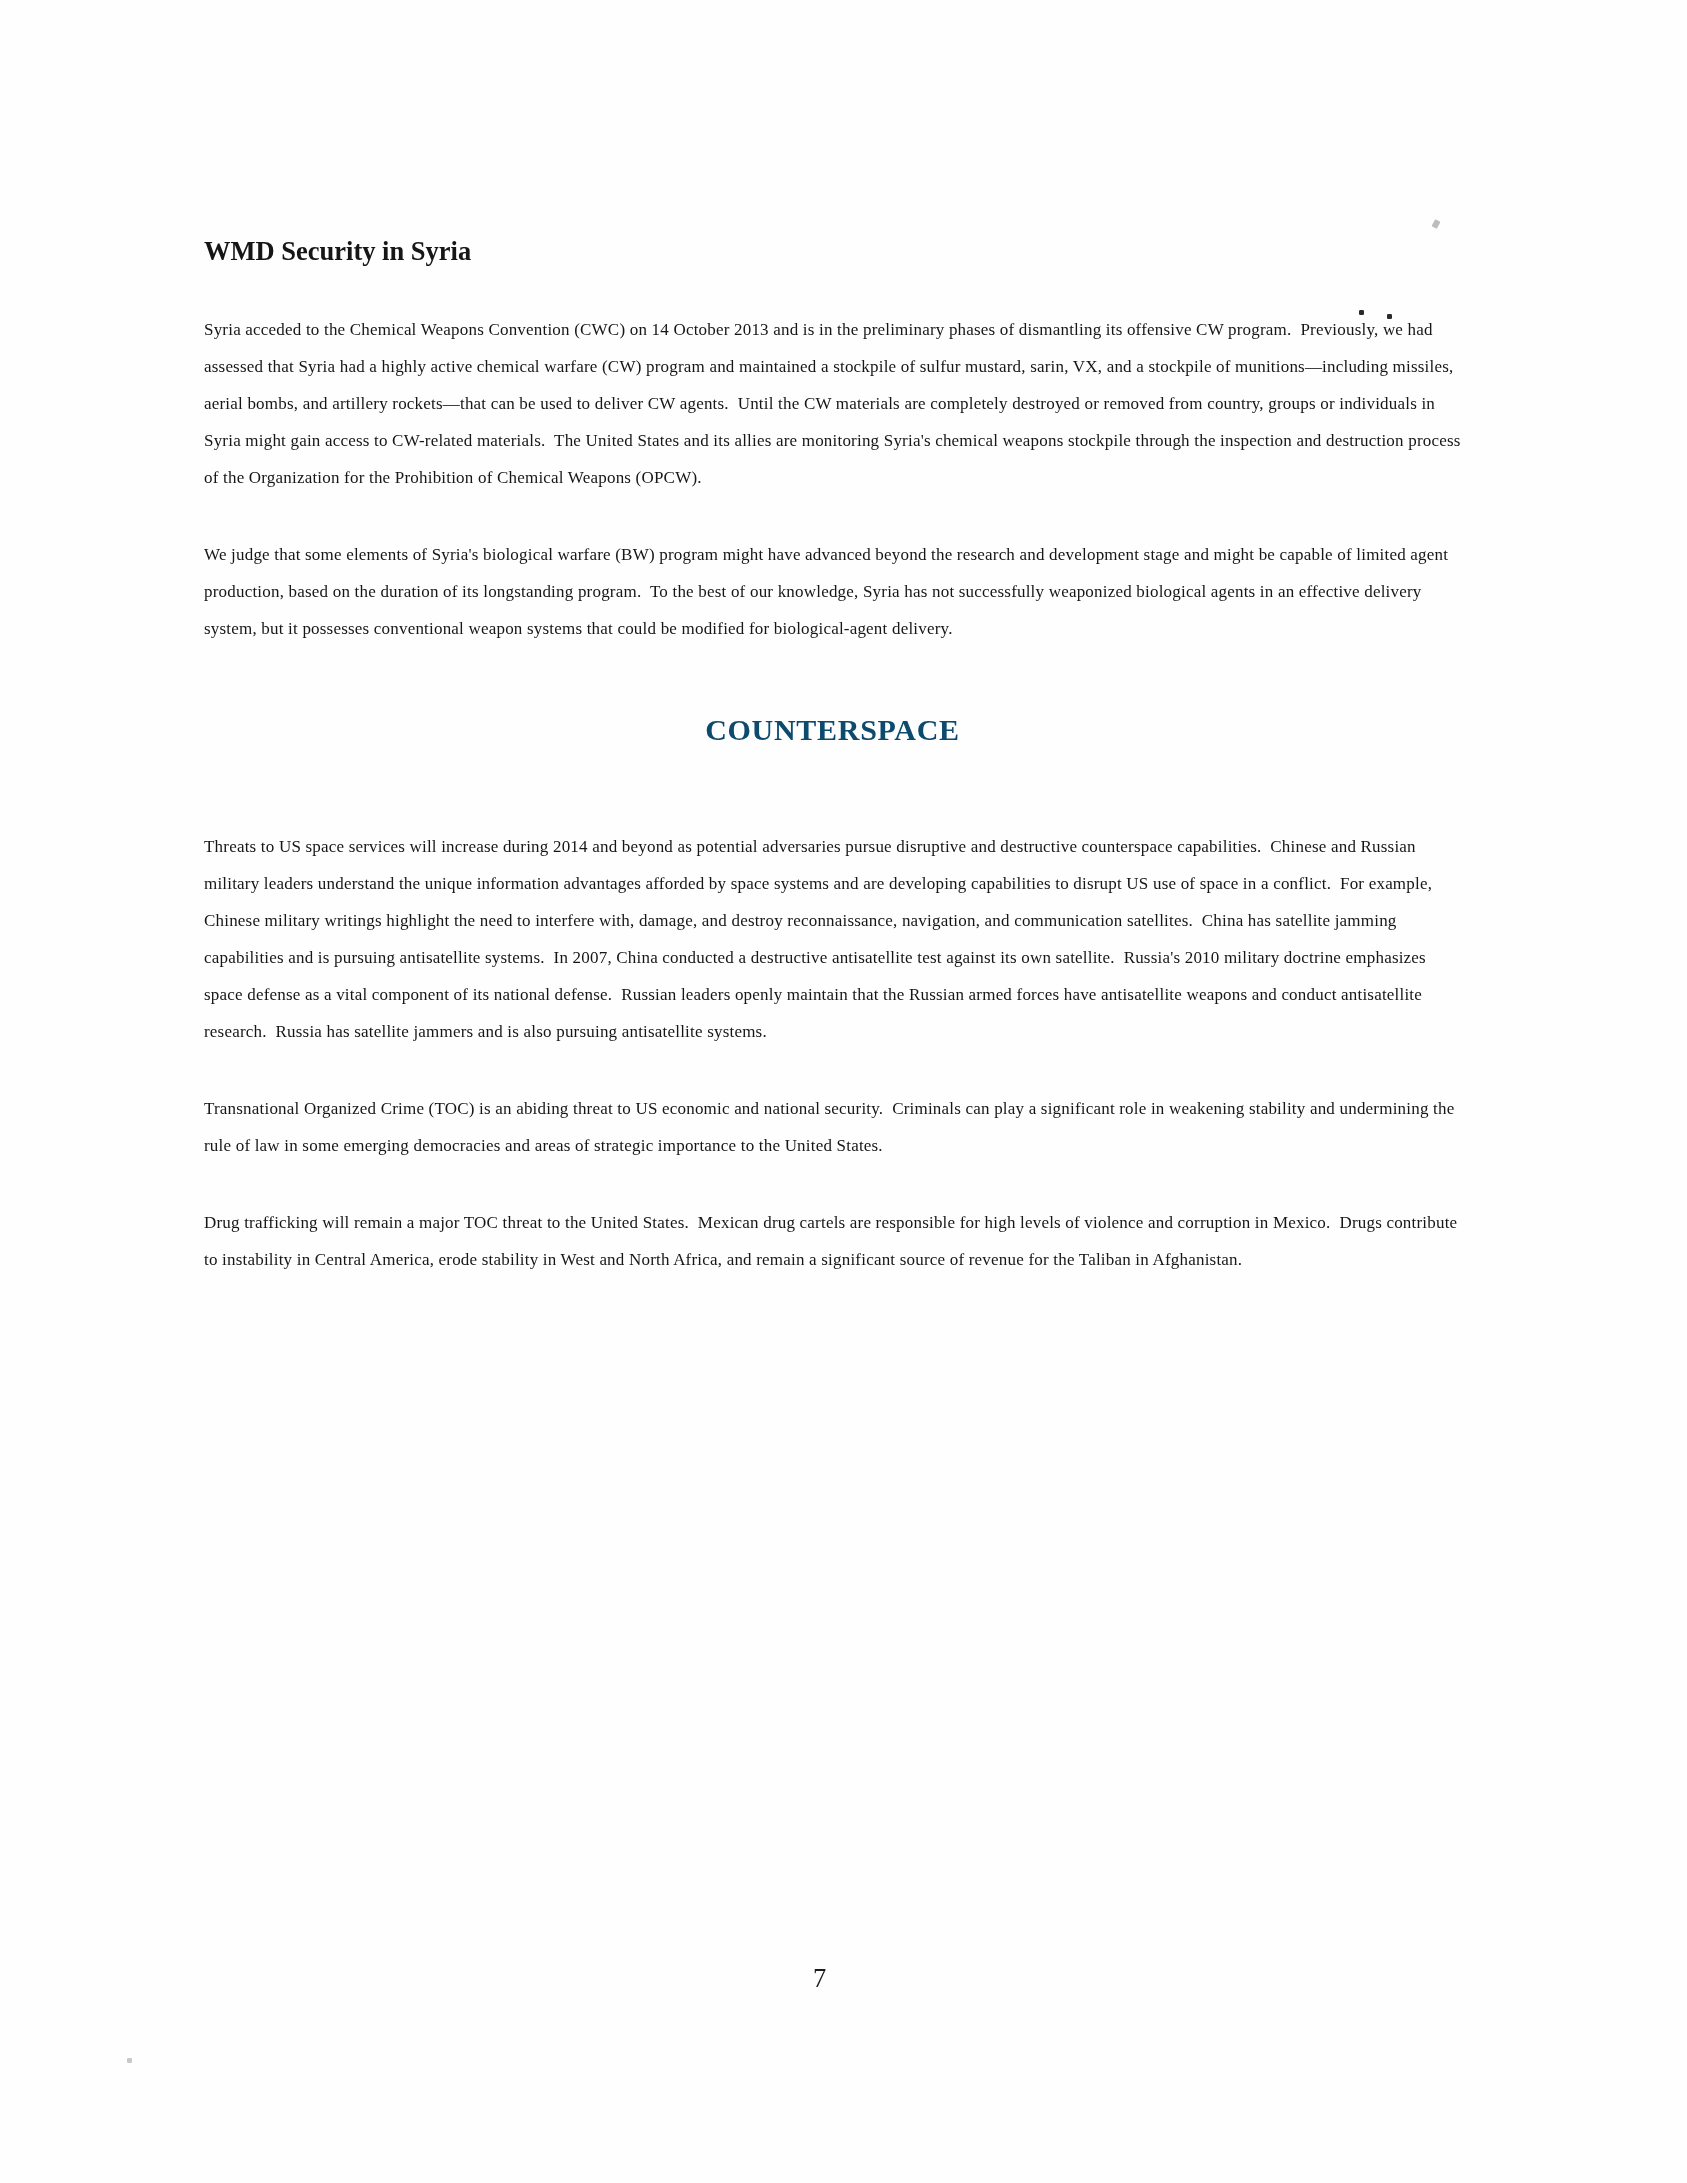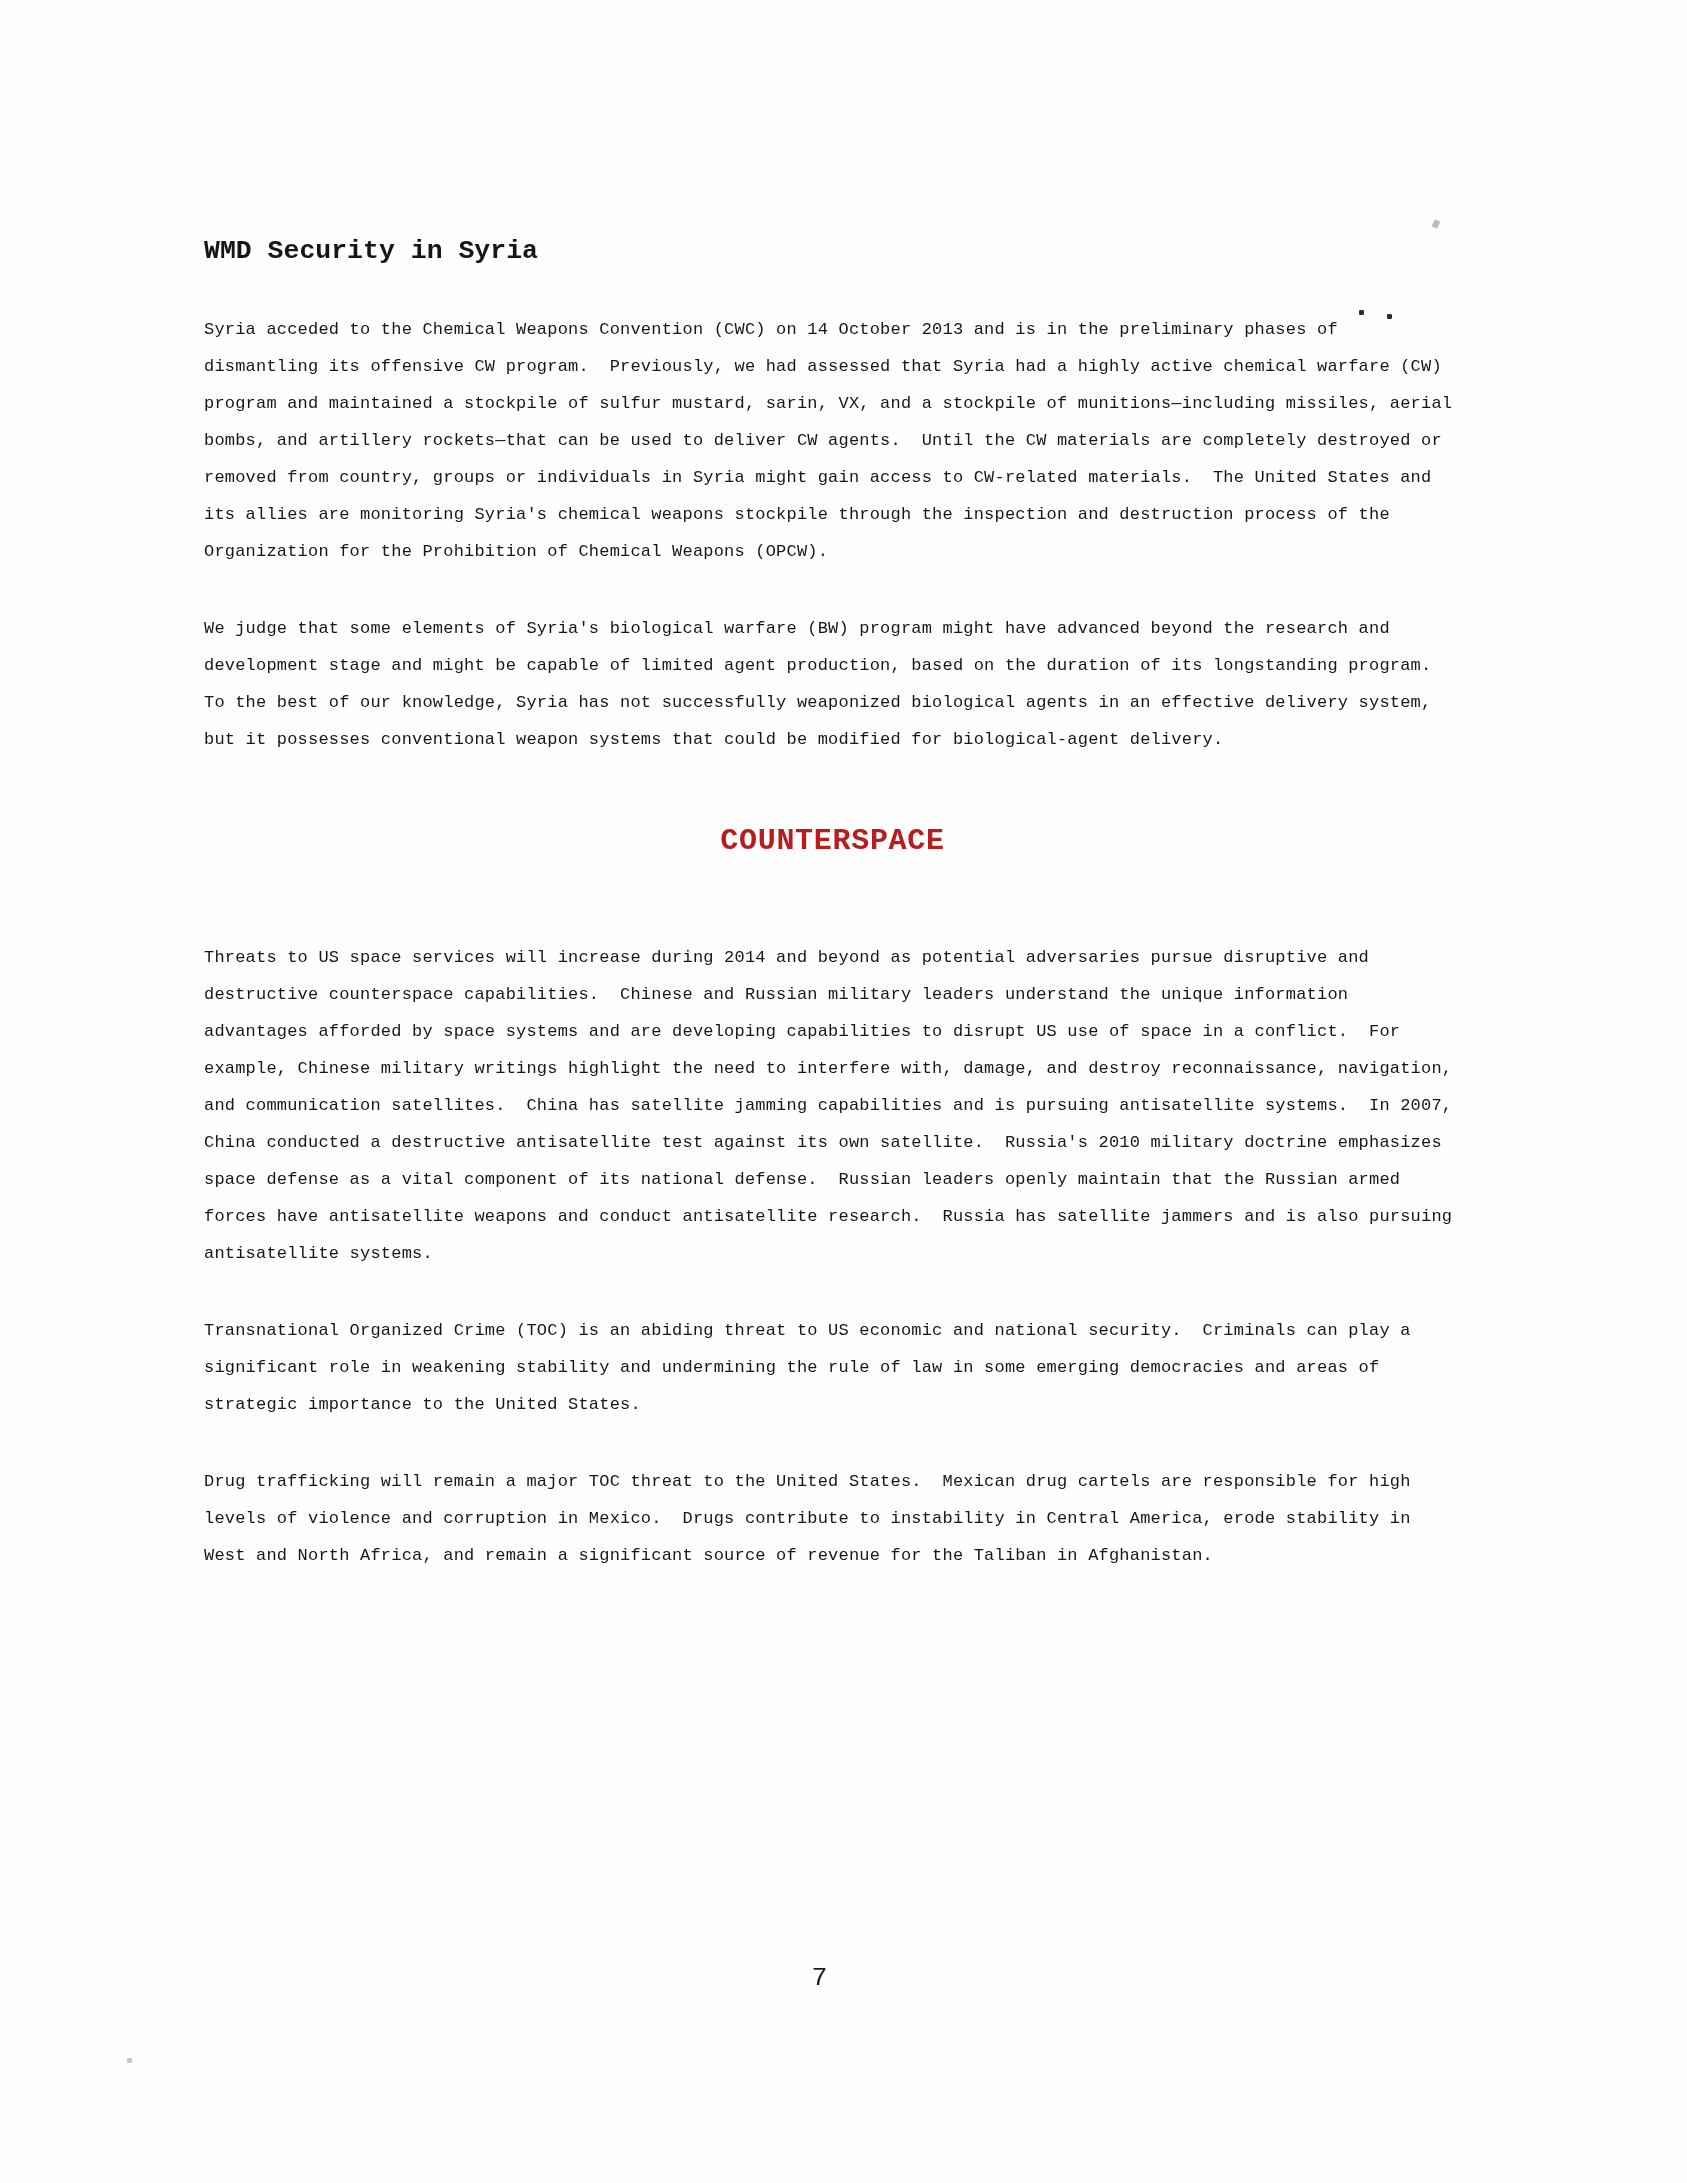--- a/index.html
+++ b/index.html
@@ -6,21 +6,21 @@
     margin: 0;
     padding: 0;
     background: #ffffff;
   }
   .page {
     position: relative;
     width: 1687px;
     height: 2183px;
     background: #fefefe;
     overflow: hidden;
-    font-family: Liberation Mono, monospace;
+    font-family: Liberation Serif, serif;
     color: #161616;
   }
   .content {
     position: absolute;
     left: 204px;
     top: 233px;
     width: 1257px;
   }
   .subheading {
     font-size: 26.5px;
@@ -35,21 +35,21 @@
     white-space: pre-wrap;
     letter-spacing: 0.2px;
     text-align: left;
   }
   h2.section-heading {
     text-align: center;
     font-size: 30px;
     font-weight: bold;
     line-height: 40px;
     letter-spacing: 0.7px;
-    color: #b91c1c;
+    color: #0c4a6e;
   }
   h2.counterspace {
     margin: 63px 0 78px 0;
   }
   h2.toc {
     margin: 66px 0 81px 0;
   }
   .page-number {
     position: absolute;
     left: 204px;

